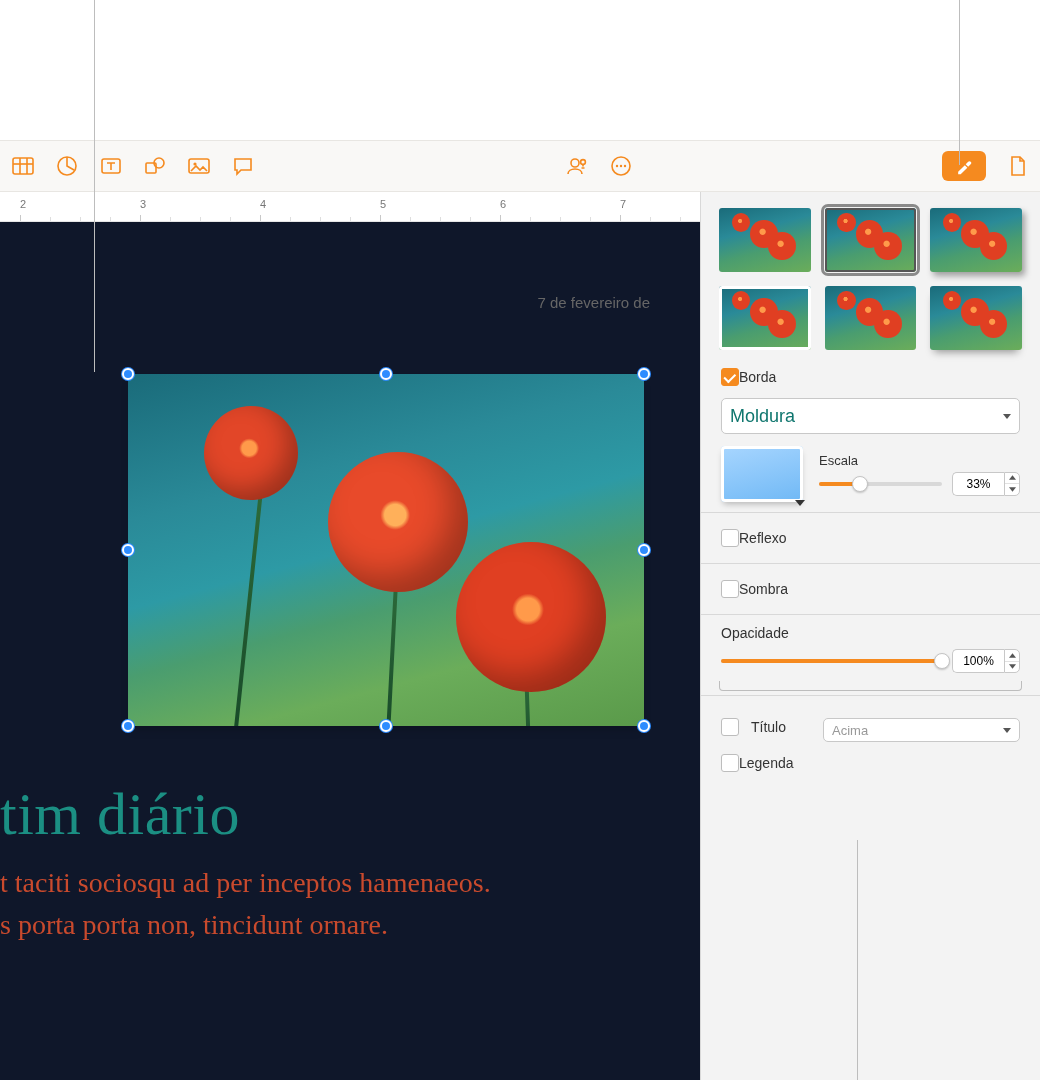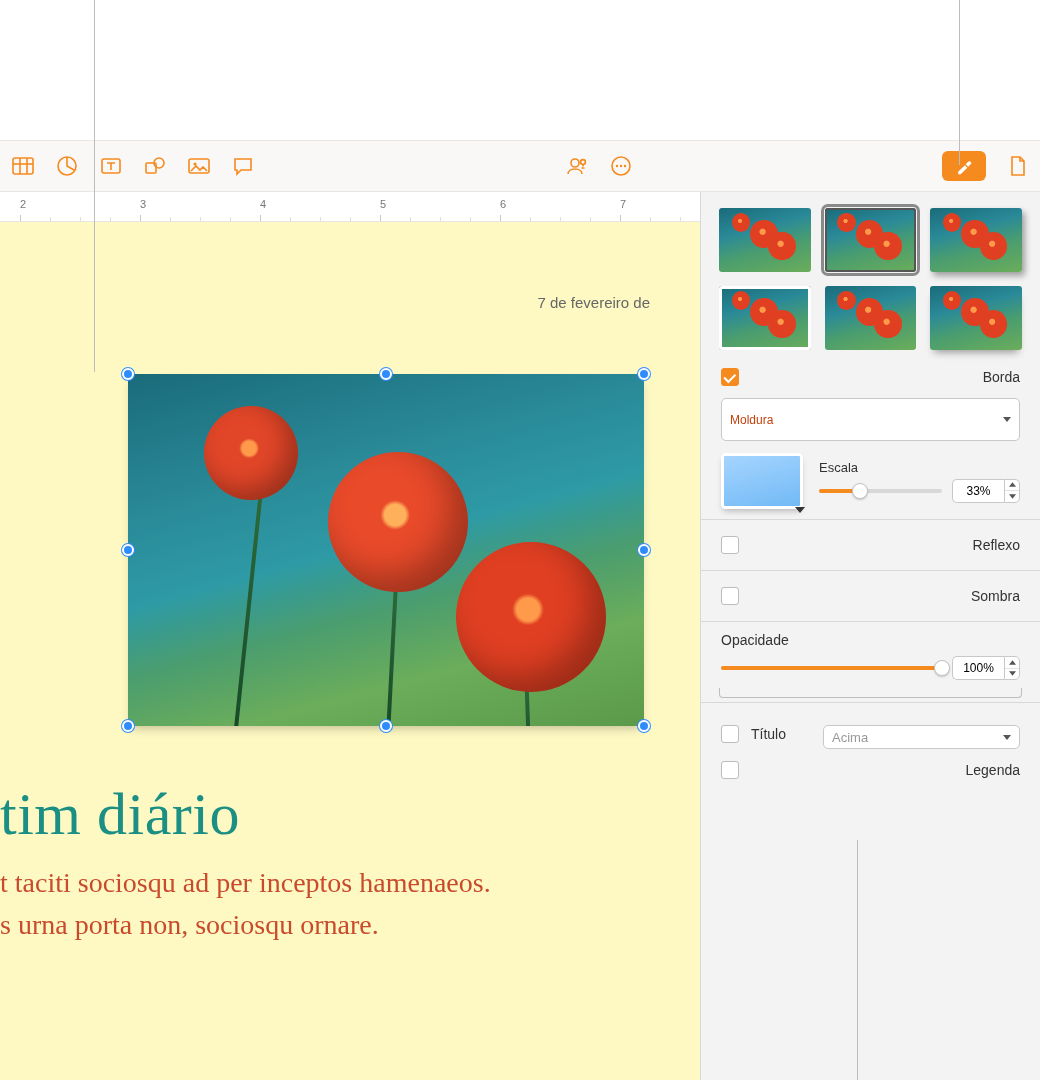--- a/index.html
+++ b/index.html
@@ -62,21 +62,21 @@
   }
   .ruler .tick-major {
     position:absolute; top:6px; font-size:11px; color:#777;
   }
   .ruler .tickmark { position:absolute; bottom:0; width:1px; height:6px; background:#c8c8c8; }
   .ruler .tickmark.minor { height:4px; background:#dedede; }
 
   
   .canvas {
     position:absolute; left:0; top:222px; right:340px; bottom:0;
-    background:#fef9c3;
+    background:#0f172a;
     overflow:hidden;
   }
   .date-stamp {
     position:absolute; top:72px; right:50px;
     font-size:15px; color:#666;
   }
 
   
   .photo-wrap {
     position:absolute; left:128px; top:152px; width:516px; height:352px;
@@ -167,33 +167,33 @@
   .thumb.style-frame::after { content:""; position:absolute; inset:0; border:3px solid #fff; }
   .thumb.style-reflect::after {
     content:""; position:absolute; left:0; right:0; bottom:-16px; height:16px;
     background:linear-gradient(to bottom, rgba(255,255,255,.4), rgba(255,255,255,0));
   }
   .thumb.style-curl { box-shadow:0 6px 8px -4px rgba(0,0,0,.4); }
 
   .section { padding:10px 20px; border-top:1px solid var(--panel-border); }
   .section.first { border-top:none; padding-top:4px; }
 
-  .check-row { display:flex; align-items:center; gap:0; padding:6px 0;justify-content:space-between; }
+  .check-row { display:flex; align-items:center; gap:0; padding:6px 0; }
   .chk {
     width:18px; height:18px; border:1px solid #bdbdbd; border-radius:3px;
     background:#fff; display:flex; align-items:center; justify-content:center;
     cursor:pointer;
   }
   .chk.checked { background:var(--orange-strong); border-color:var(--orange-strong); }
   .chk.checked::after { content:""; width:9px; height:5px; border:2px solid #fff; border-top:none; border-right:none; transform:rotate(-45deg) translate(0px,-1px); }
 
   .select {
-    width:100%; height:43px; border:1px solid #c8c8c8; border-radius:5px;
+    width:100%; height:36px; border:1px solid #c8c8c8; border-radius:5px;
     background:#fff; display:flex; align-items:center; justify-content:space-between;
-    padding:0 8px; cursor:pointer; font-size:12px; color:#c2410c;
+    padding:0 8px; cursor:pointer; font-size:18px; color:#0f766e;
     margin-top:6px;
   }
   .select .chev { width:0;height:0;border-left:4px solid transparent;border-right:4px solid transparent;border-top:5px solid #555; }
 
   .frame-preview-row { display:flex; align-items:center; gap:16px; margin-top:12px; }
   .frame-preview {
     width:82px; height:56px; border-radius:4px;
     background:linear-gradient(165deg,#a8d6ff,#6fb8f5);
     box-shadow: inset 0 0 0 3px #fff, 0 4px 6px -2px rgba(0,0,0,.25);
     position:relative;
@@ -380,21 +380,21 @@
     <div class="handle" style="left:0%;   top:50%"></div>
     <div class="handle" style="left:100%; top:50%"></div>
     <div class="handle" style="left:0%;   top:100%"></div>
     <div class="handle" style="left:50%;  top:100%"></div>
     <div class="handle" style="left:100%; top:100%"></div>
   </div>
 
   <div class="title">tim diário</div>
   <div class="body-text">
     <div>t taciti sociosqu ad per inceptos hamenaeos.</div>
-    <div>s urna porta non, sociosqu ornare.</div>
+    <div>s porta porta non, tincidunt ornare.</div>
   </div>
 </div>
 
 <div class="inspector">
 
   <div class="thumbs">
     <div class="thumb">
         <span class="tf a"></span>
         <span class="tf b"></span>
         <span class="tf c"></span>

